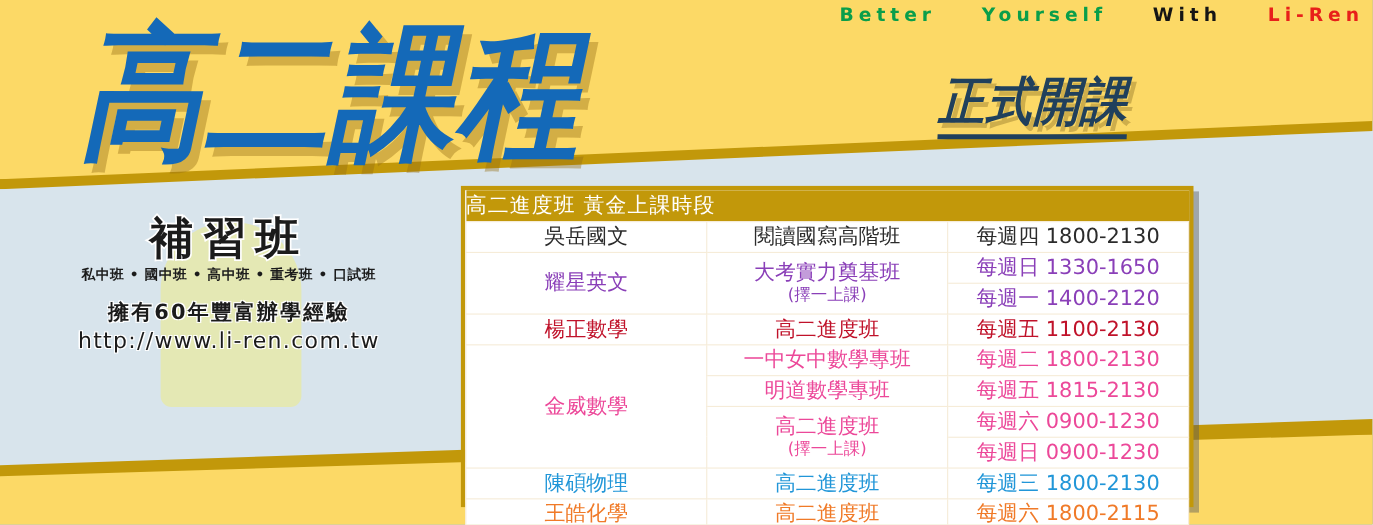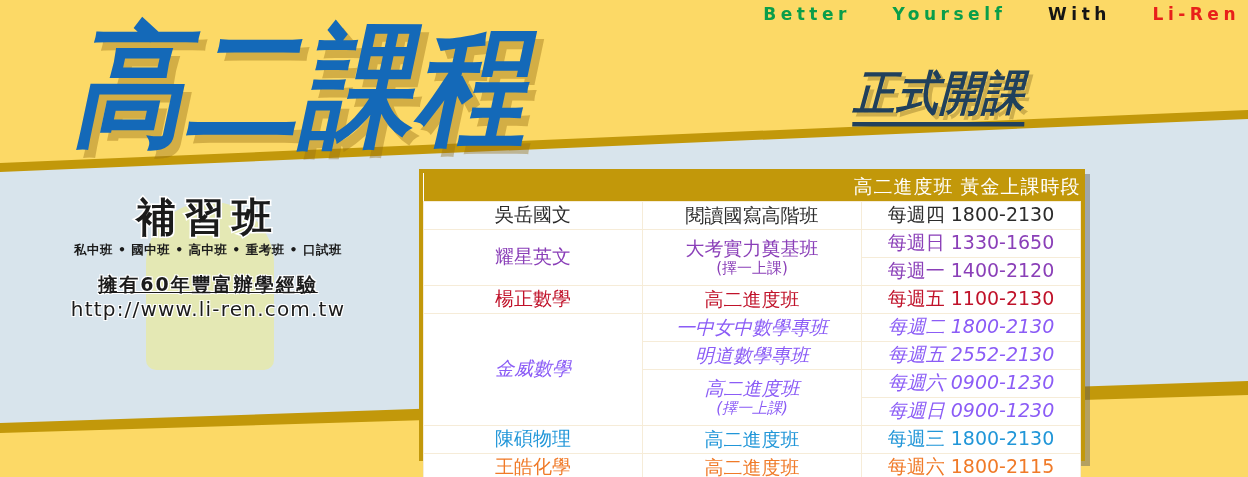--- a/index.html
+++ b/index.html
@@ -88,21 +88,20 @@
     -webkit-text-stroke:3px #ffffff; paint-order:stroke fill;
   }
   .logo-types{
     font-size:12.5px; line-height:16px; font-weight:bold; color:#1b1b1b;
     letter-spacing:.5px; white-space:nowrap; margin-top:2px;
   }
   .logo-exp{
     margin-top:14px; font-size:19px; line-height:25px; font-weight:bold;
     color:#1b1b1b; letter-spacing:2px; white-space:nowrap;
     text-shadow: 1px 1px 0 #fff, -1px -1px 0 #fff, 1px -1px 0 #fff, -1px 1px 0 #fff;
-    text-decoration: underline;
   }
   .logo-url{
     font-size:20px; line-height:25px; font-weight:normal; color:#1b1b1b;
     letter-spacing:1.2px; white-space:nowrap;
     text-shadow: 1px 1px 0 #fff, -1px -1px 0 #fff, 1px -1px 0 #fff, -1px 1px 0 #fff;
   }
 
   
   .table-shadow{
     position:absolute; z-index:5; left:424px; top:174px;
@@ -112,39 +111,39 @@
     position:absolute; z-index:6; left:419px; top:169px;
     width:666px; height:292px;
     background:#ffffff; border:4px solid #c2980a;
   }
   table.sched{
     width:100%; height:100%; border-collapse:collapse; table-layout:fixed;
     background:#fff;
   }
   table.sched th.hdr{
     background:#c2980a; color:#ffffff; font-size:19px; font-weight:normal;
-    height:28px; letter-spacing:1px; text-align:right;
+    height:28px; letter-spacing:1px; text-align:left;
     border:none;
   }
   table.sched td{
     border:1px solid #f6ecd8;
     font-size:19px; text-align:center; vertical-align:middle;
     height:28px; padding:0 0; white-space:nowrap;
   }
   td.c-teacher{ width:118px; }
   td.c-course{ width:248px; }
   td.c-time{ width:auto; }
   .sub2{ display:block; font-size:15px; line-height:18px; }
   .l1{ display:block; line-height:22px; }
 
   
   .col-black  { color:#2b2b2b; }
   .col-purple { color:#8a3fb8; }
   .col-red    { color:#c0122a; }
-  .col-green  { color:#8b5cf6;font-style:italic; }
+  .col-green  { color:#ec4899; }
   .col-blue   { color:#2196d8; }
   .col-orange { color:#f07a28; }
 </style>
 </head>
 <body>
 
 <div class="bg-lightblue"></div>
 <div class="banner-edge"></div>
 <div class="banner"></div>
 <div class="footband-edge"></div>
@@ -209,21 +208,21 @@
           <td class="c-teacher col-green" rowspan="4">金威數學</td>
           <td class="c-course col-green" rowspan="1">
             <span class="l1">一中女中數學專班</span>
           </td>
           <td class="c-time col-green">每週二 1800-2130</td>
         </tr>
         <tr>
           <td class="c-course col-green" rowspan="1">
             <span class="l1">明道數學專班</span>
           </td>
-          <td class="c-time col-green">每週五 2552-2130</td>
+          <td class="c-time col-green">每週五 1815-2130</td>
         </tr>
         <tr>
           <td class="c-course col-green" rowspan="2">
             <span class="l1">高二進度班</span>
             <span class="sub2">(擇一上課)</span>
           </td>
           <td class="c-time col-green">每週六 0900-1230</td>
         </tr>
         <tr>
           <td class="c-time col-green">每週日 0900-1230</td>

